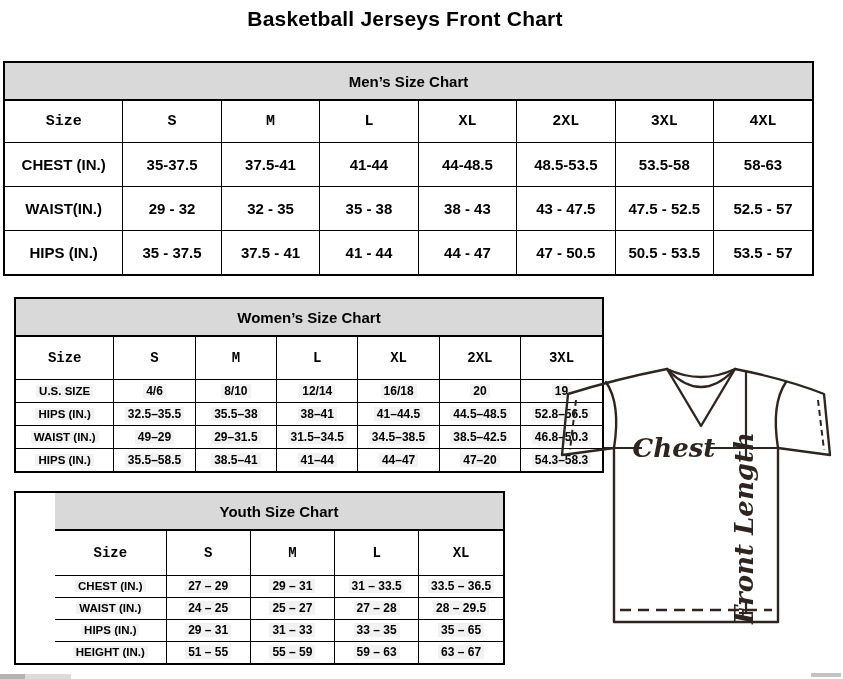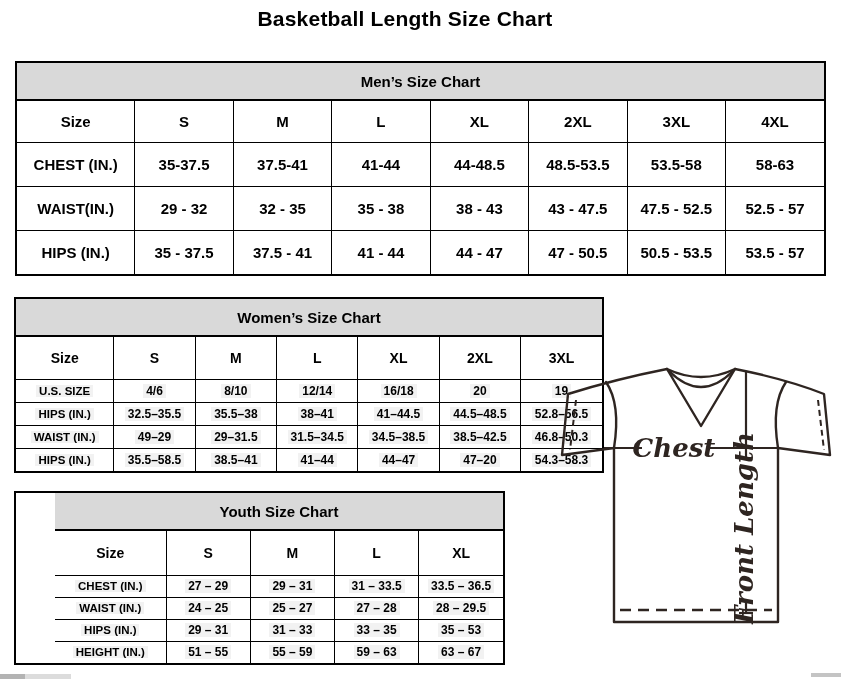--- a/index.html
+++ b/index.html
@@ -31,25 +31,25 @@
     width: 100%;
   }
   .size-section th, .size-section td {
     border: 1px solid #000;
     text-align: center; vertical-align: middle;
     font-weight: bold;
     padding: 0;
   }
   .size-section th:first-child, .size-section td:first-child { border-left: 0; }
   .size-section th:last-child,  .size-section td:last-child  { border-right: 0; }
-  .size-section thead th { border-top: 0; }
+  .size-section thead th { border-top: 0; font-family: Liberation Mono, monospace; }
   .size-section tbody tr:last-child td { border-bottom: 0; }
 
   
-  #mens { left: 15px; top: 61px; width: 811px; }
+  #mens { left: 3px; top: 61px; width: 811px; }
   #mens thead tr { height: 41px; }
   #mens tbody tr { height: 44px; }
   #mens th, #mens td { font-size: 15px; }
   #mens th:first-child, #mens td:first-child { width: 14.6%; }
 
   
   .compact thead tr { height: 42px; }
   .compact tbody tr { height: 23px; }
   .compact th { font-size: 14px; }
   .compact td { font-size: 12px; }
@@ -74,21 +74,21 @@
   .sb { position: absolute; }
   #sb-left-dark  { left: 0;    top: 674px; width: 25px; height: 5px; background: #b3b3b3; }
   #sb-left-light { left: 25px; top: 674px; width: 46px; height: 5px; background: #dcdcdc; }
   #sb-right      { left: 811px; top: 673px; width: 30px; height: 4px; background: #c4c4c4; }
 </style>
 </head>
 <body>
 
 <div id="stage">
 
-  <div class="page-title">Basketball Length Size Chart</div>
+  <div class="page-title">Basketball Jerseys Front Chart</div>
 
   <section id="mens" class="size-section">
     <div class="band">Men’s Size Chart</div>
     <table>
       <thead>
           <tr>
             <th><span>Size</span></th>
             <th><span>S</span></th>
             <th><span>M</span></th>
             <th><span>L</span></th>
@@ -213,21 +213,21 @@
             <td><span>24 – 25</span></td>
             <td><span>25 – 27</span></td>
             <td><span>27 – 28</span></td>
             <td><span>28 – 29.5</span></td>
           </tr>
           <tr>
             <td><span>HIPS (IN.)</span></td>
             <td><span>29 – 31</span></td>
             <td><span>31 – 33</span></td>
             <td><span>33 – 35</span></td>
-            <td><span>35 – 53</span></td>
+            <td><span>35 – 65</span></td>
           </tr>
           <tr>
             <td><span>HEIGHT (IN.)</span></td>
             <td><span>51 – 55</span></td>
             <td><span>55 – 59</span></td>
             <td><span>59 – 63</span></td>
             <td><span>63 – 67</span></td>
           </tr>
         </tbody>
     </table>

